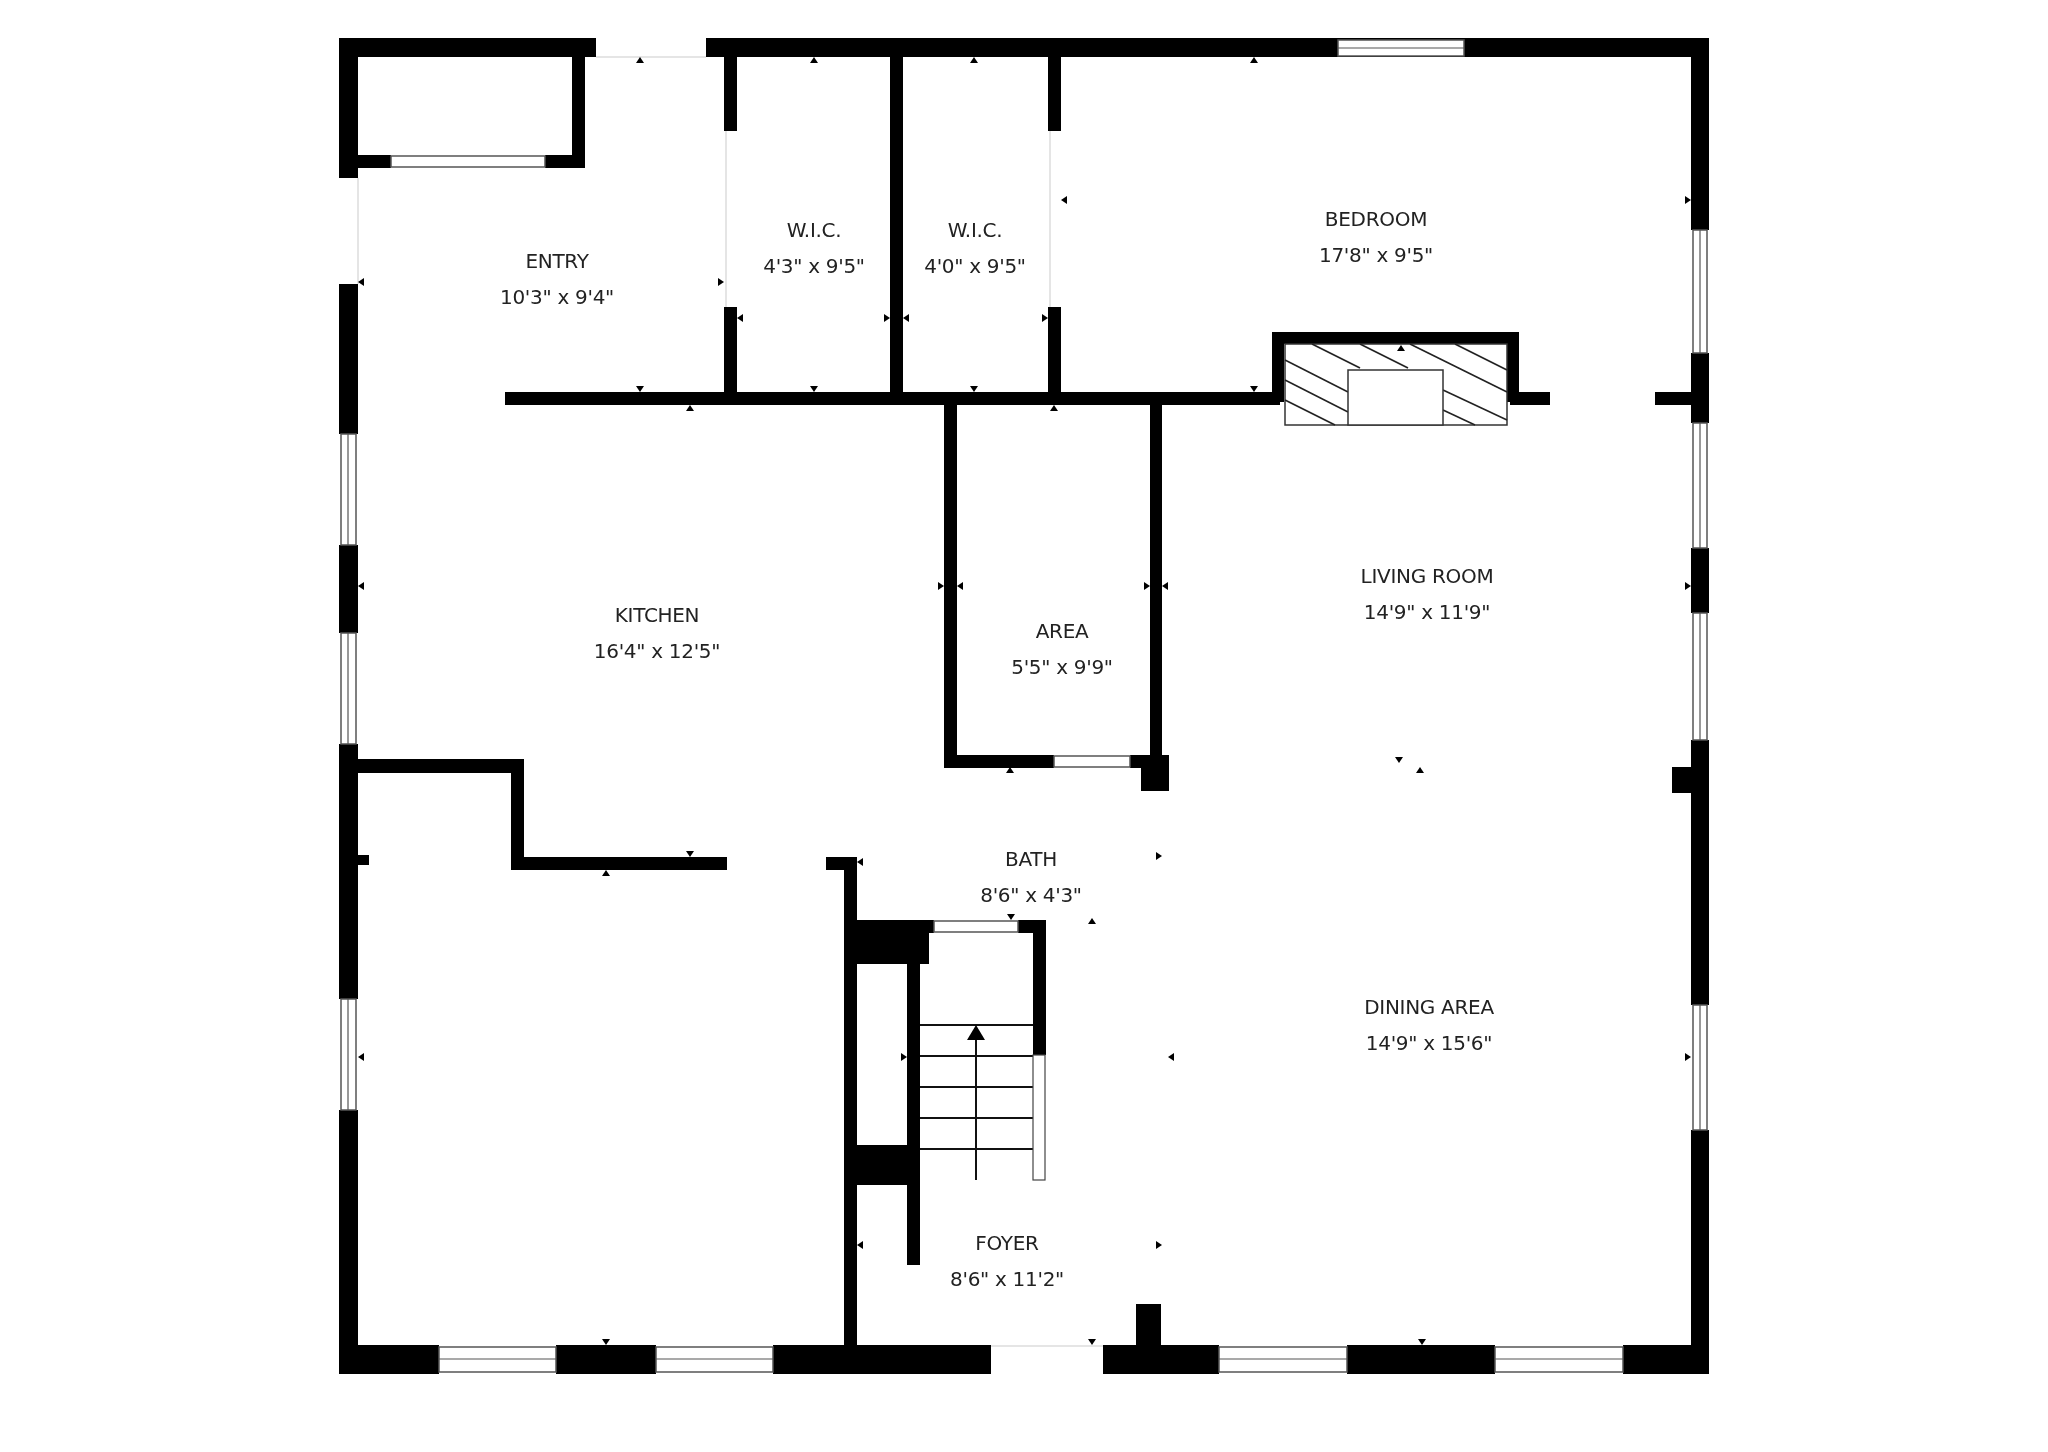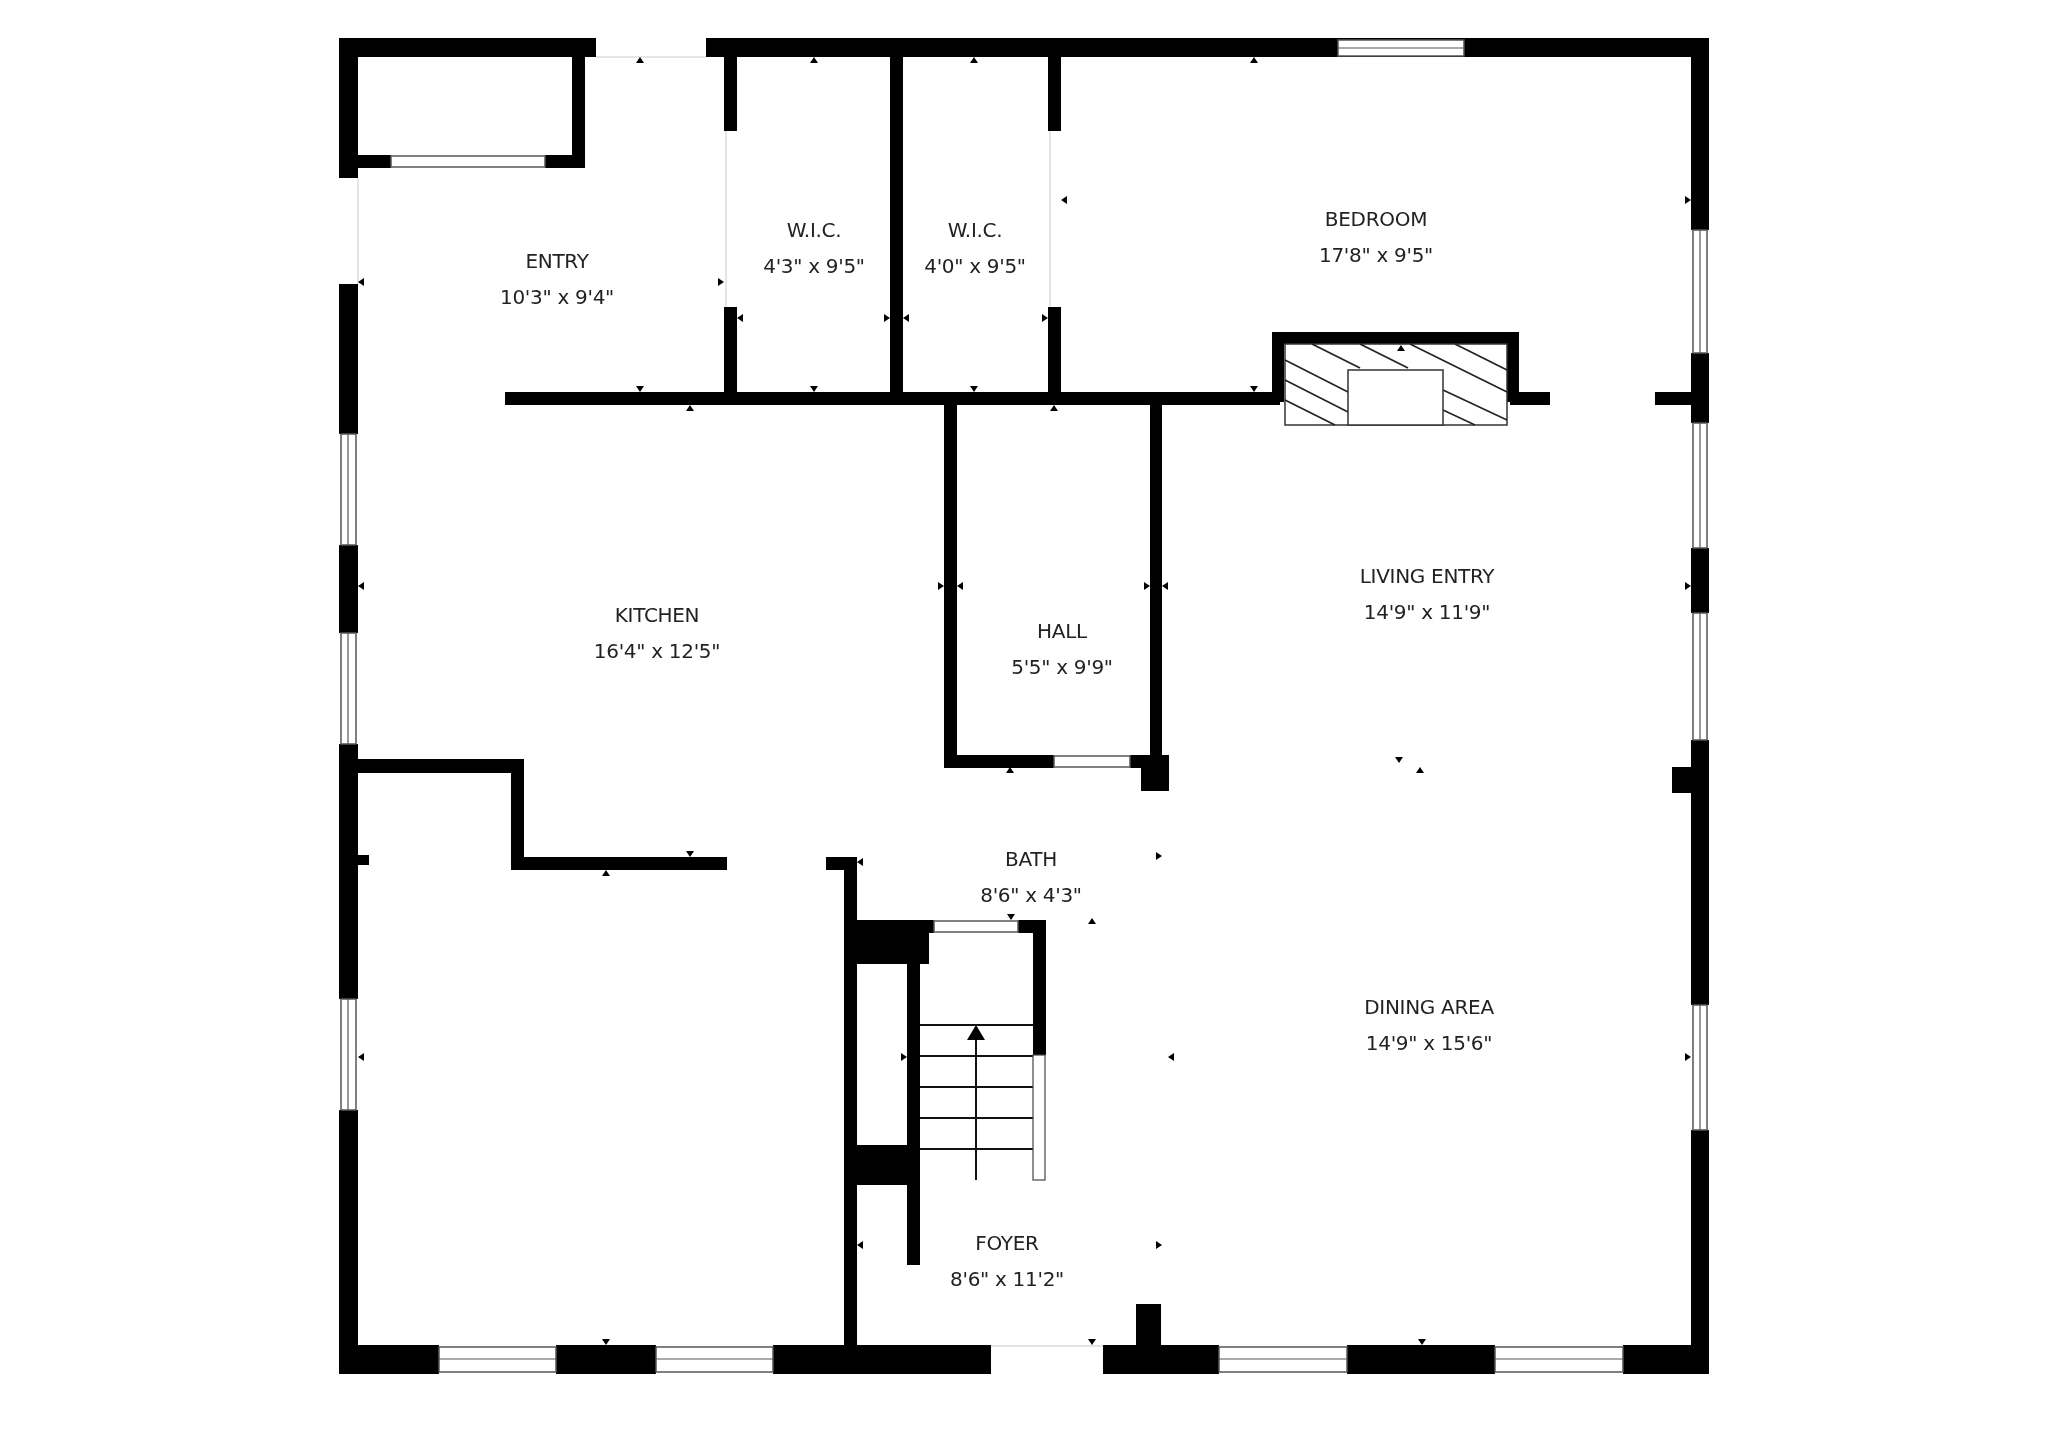--- a/index.html
+++ b/index.html
@@ -208,25 +208,25 @@
 </div>
 <div class="label" style="left:1376px;top:217px;">
   <span>BEDROOM</span>
   <span>17'8" x 9'5"</span>
 </div>
 <div class="label" style="left:657px;top:613px;">
   <span>KITCHEN</span>
   <span>16'4" x 12'5"</span>
 </div>
 <div class="label" style="left:1062px;top:629px;">
-  <span>HALL</span>
+  <span>AREA</span>
   <span>5'5" x 9'9"</span>
 </div>
 <div class="label" style="left:1427px;top:574px;">
-  <span>LIVING ENTRY</span>
+  <span>LIVING ROOM</span>
   <span>14'9" x 11'9"</span>
 </div>
 <div class="label" style="left:1031px;top:857px;">
   <span>BATH</span>
   <span>8'6" x 4'3"</span>
 </div>
 <div class="label" style="left:1429px;top:1005px;">
   <span>DINING AREA</span>
   <span>14'9" x 15'6"</span>
 </div>

